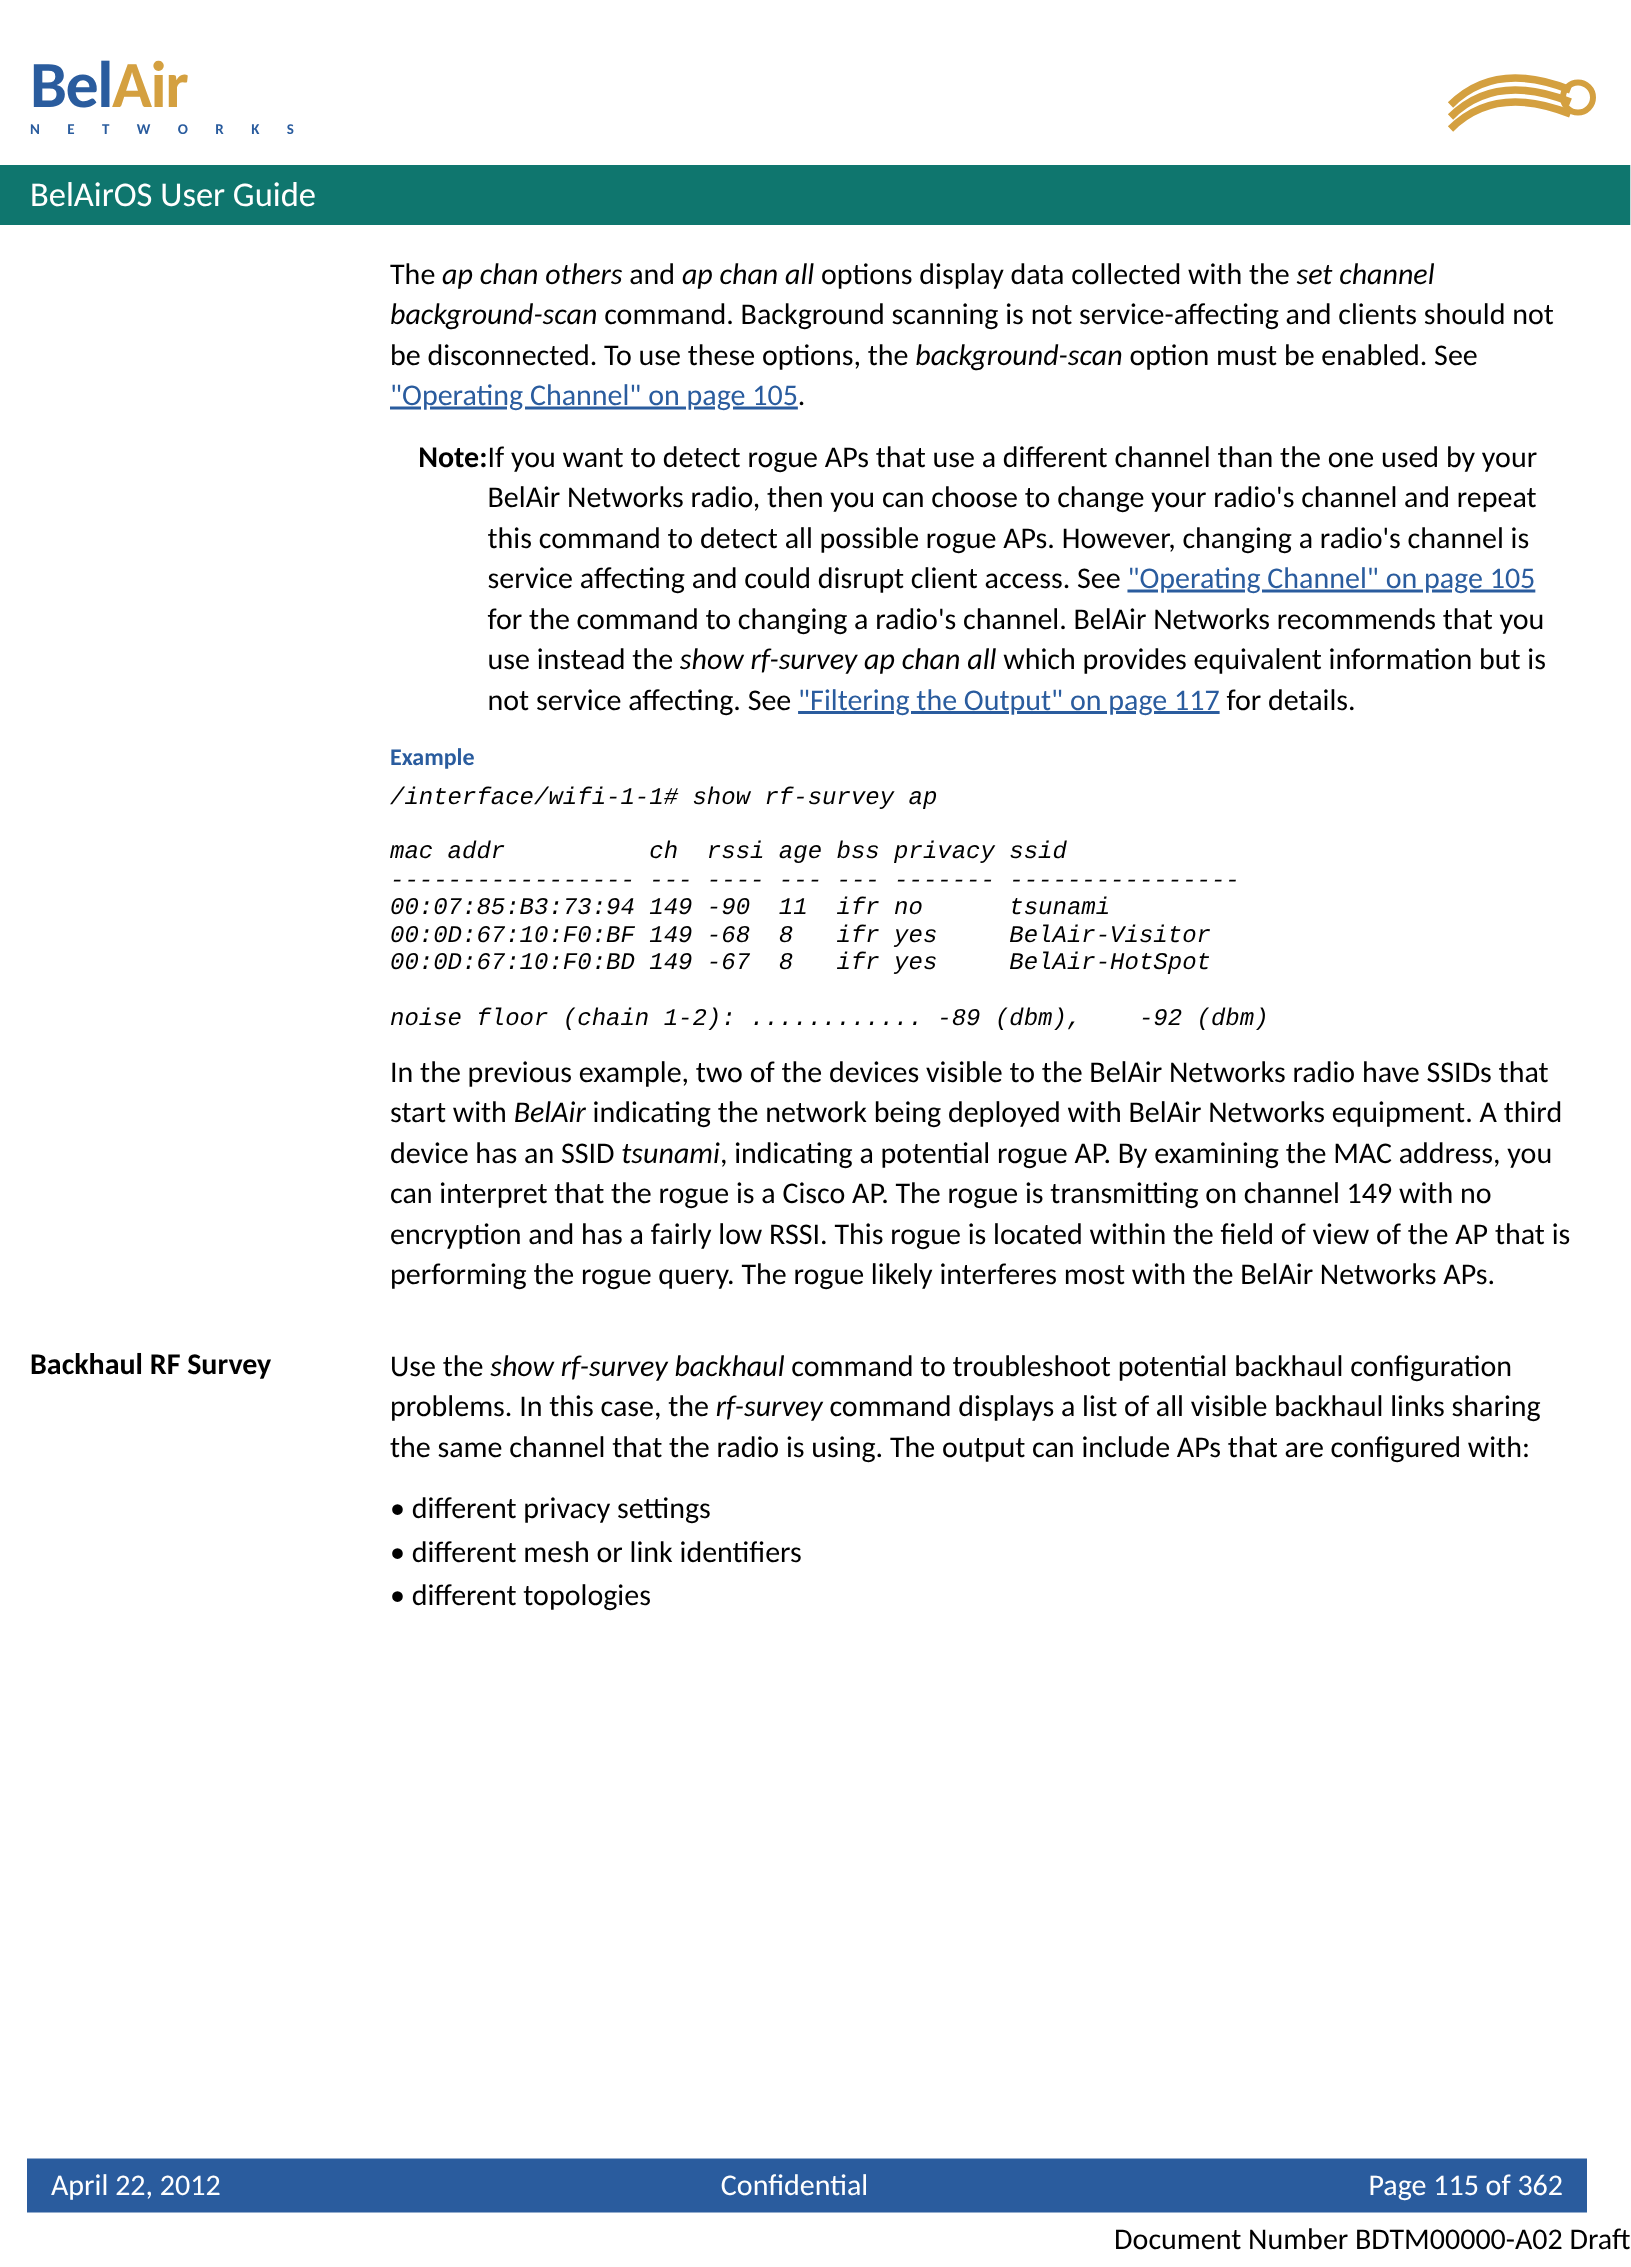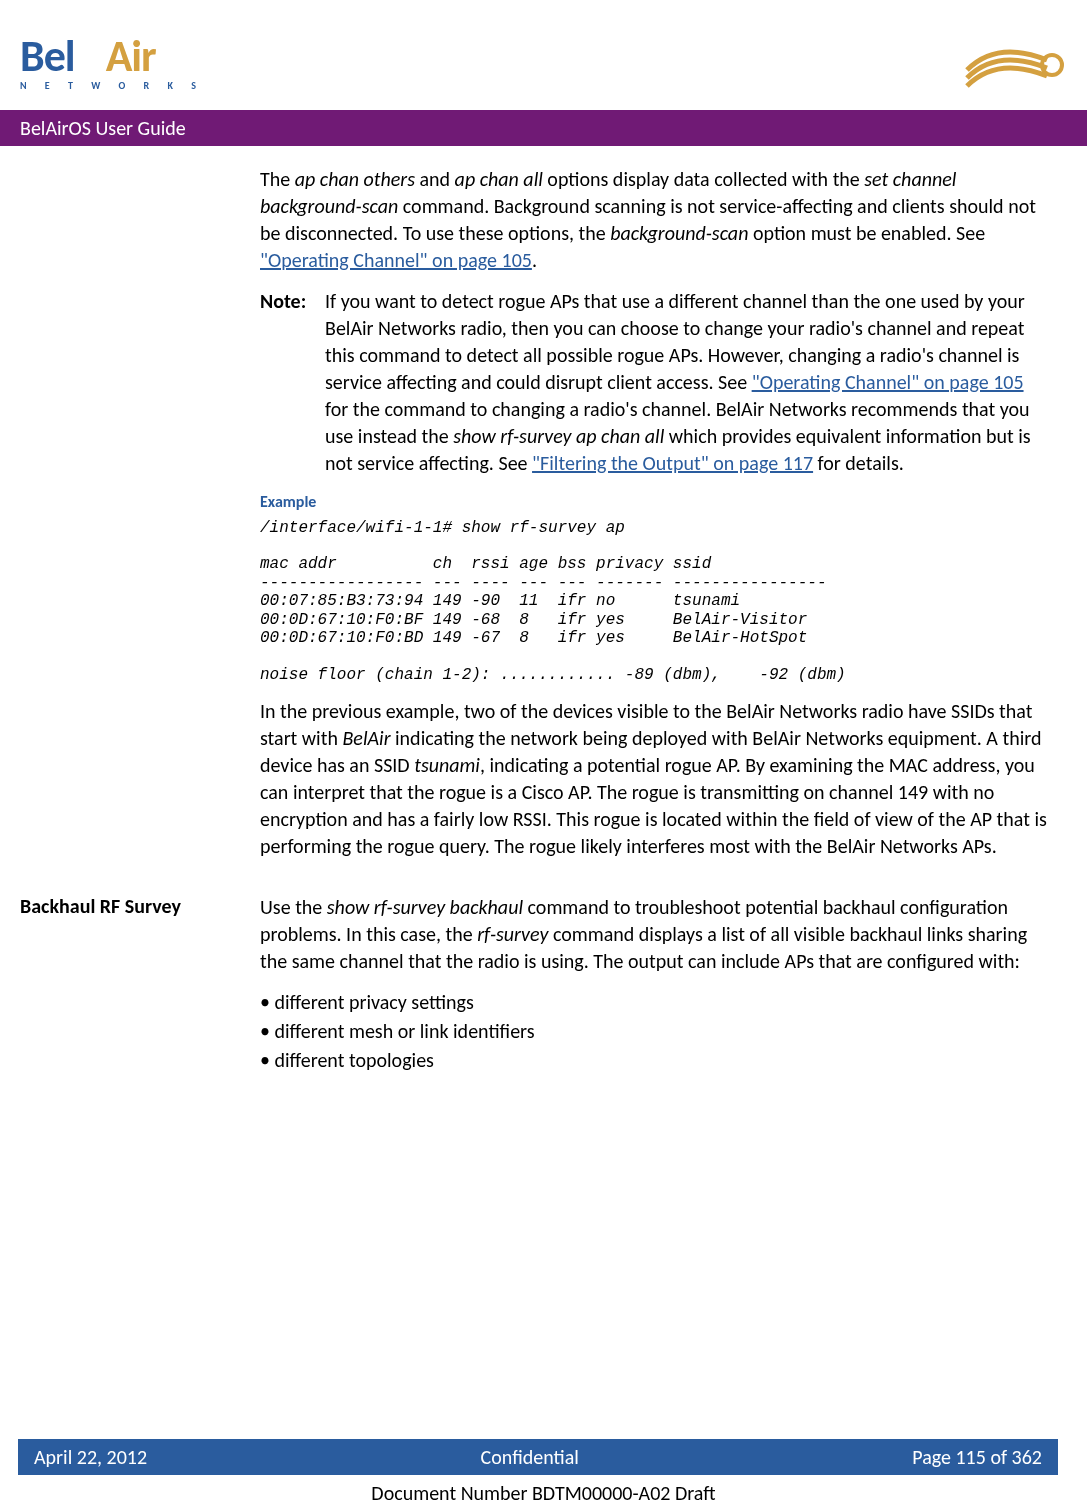--- a/index.html
+++ b/index.html
@@ -20,58 +20,58 @@
     .logo-left {
       display: flex;
       flex-direction: column;
     }
     .logo-belair {
       font-size: 44px;
       font-weight: bold;
       letter-spacing: -1px;
     }
     .logo-bel { color: #2a5c9e; }
-    .logo-air { color: #d4a040; margin-left: 31px; }
+    .logo-air { color: #d4a040; }
     .logo-networks {
       font-size: 10px;
       color: #2a5c9e;
       letter-spacing: 8px;
       font-weight: bold;
       margin-top: -4px;
     }
     .logo-right {
       width: 110px;
       height: 80px;
     }
     .title-bar {
-      background: #701a75;
+      background: #0f766e;
       color: #fff;
       display: flex;
       justify-content: space-between;
       padding: 6px 20px;
-      font-size: 20px;
+      font-size: 23px;
     }
     .content {
       padding: 20px 40px 20px 20px;
       display: flex;
     }
     .left-col {
       width: 240px;
       flex-shrink: 0;
     }
     .right-col {
       flex: 1;
       font-size: 20px;
       line-height: 1.35;
     }
     .para { margin-bottom: 14px; }
     .italic { font-style: italic; }
     .link { color: #2a5c9e; text-decoration: underline; }
     .note-block { display: flex; margin-bottom: 14px; }
-    .note-label { font-weight: bold; width: 65px; flex-shrink: 0; }
+    .note-label { font-weight: bold; width: 65px; flex-shrink: 0; text-align: right; }
     .note-text { flex: 1; }
     .example-heading {
       color: #2a5c9e;
       font-weight: bold;
       font-size: 16px;
       margin: 14px 0 6px 0;
     }
     .code-block {
       font-family: "Courier New", monospace;
       font-size: 16px;
@@ -98,21 +98,21 @@
       display: flex;
       justify-content: space-between;
       padding: 6px 16px;
       font-size: 20px;
     }
     .doc-number {
       position: absolute;
       bottom: 6px;
       left: 0;
       right: 0;
-      text-align: center;
+      text-align: right;
       font-size: 20px;
     }
     .section2 {
       display: flex;
       padding: 0 40px 0 20px;
     }
   </style>
 </head>
 <body>
 

